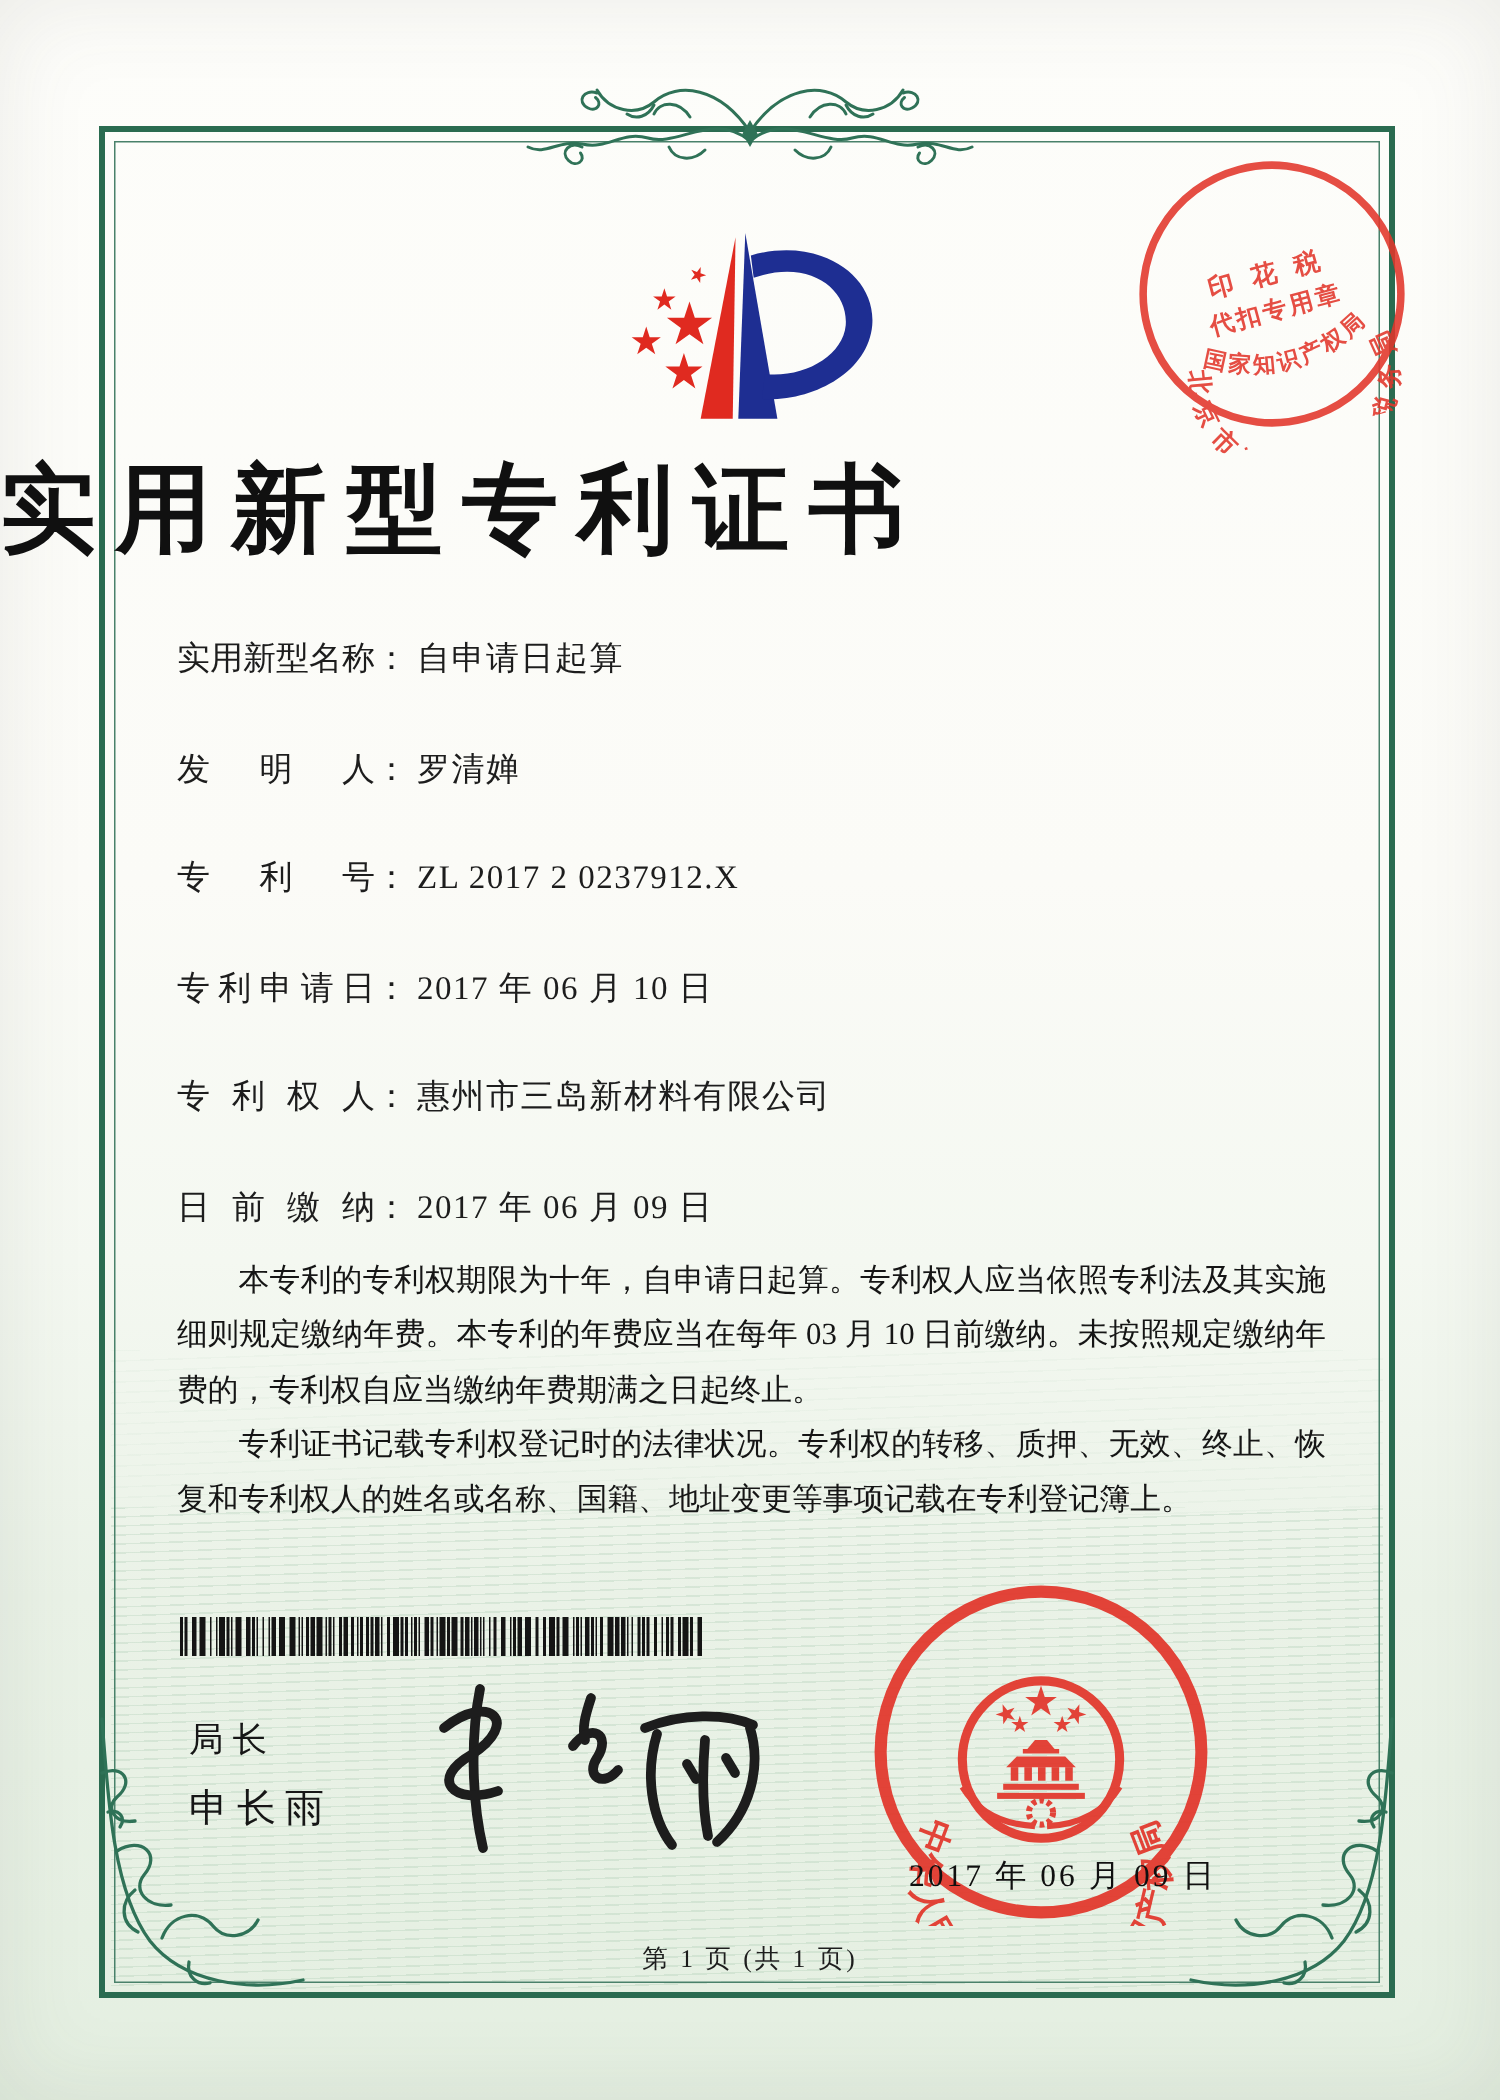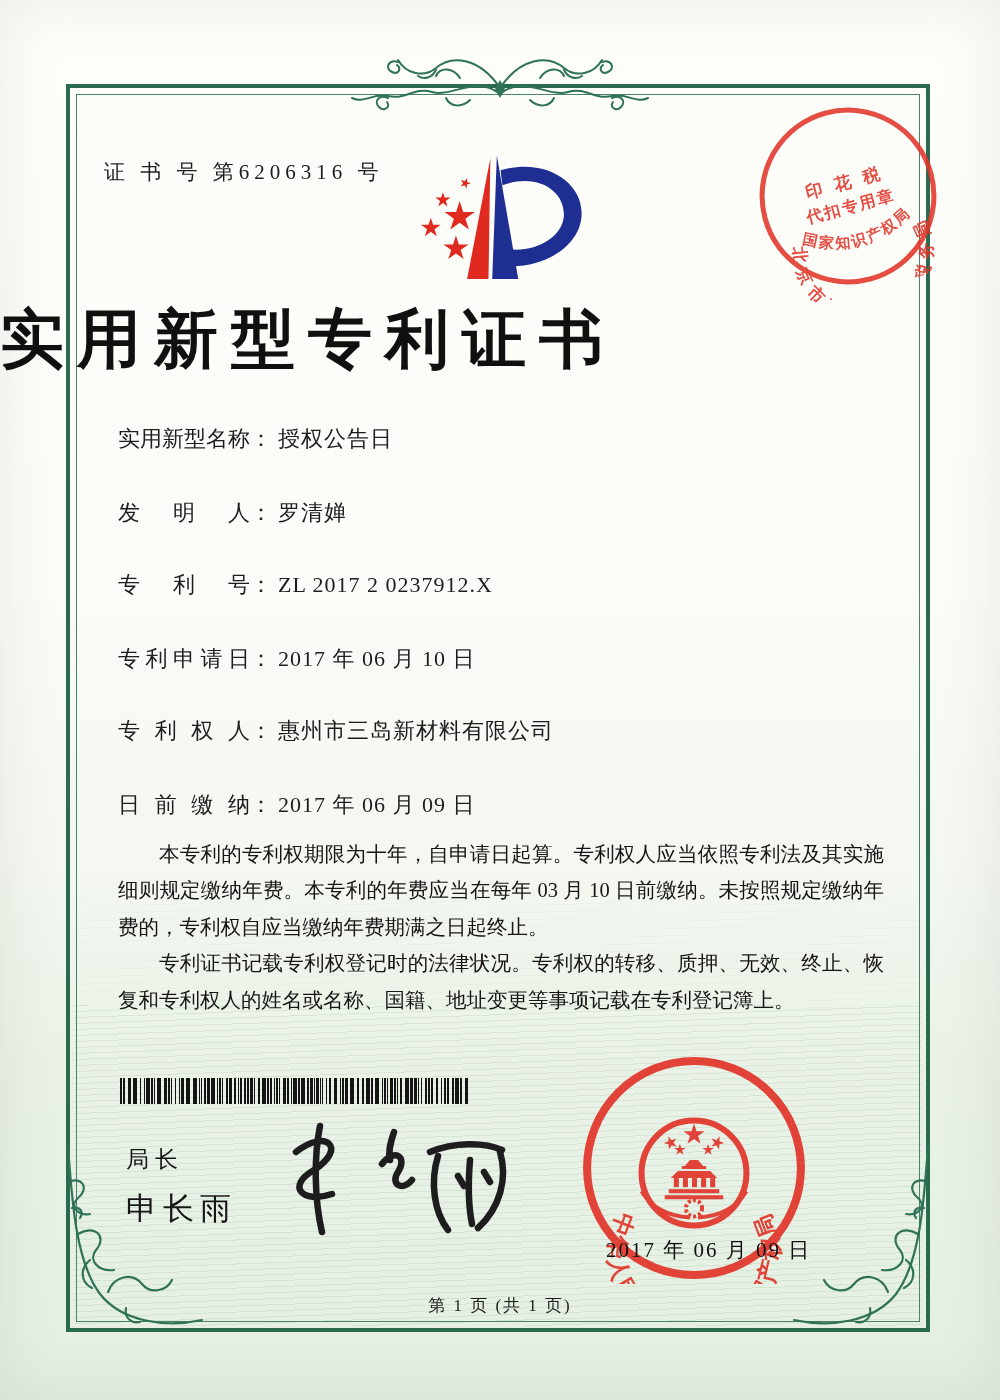--- a/index.html
+++ b/index.html
@@ -31,21 +31,21 @@
 
   .body-text{position:absolute; left:118px; top:836px; width:766px;
     font-size:20.5px; line-height:1.78; text-align:justify; color:#151515;}
   .body-text p{margin:0; text-indent:2em;}
 
   .barcode{position:absolute; left:120px; top:1078px; width:352px; height:26px; font-size:0; line-height:0;}
   .barcode i{display:inline-block; height:100%; background:#141414;}
 
   .duty-title{position:absolute; left:126px; top:1144px; font-size:23px; letter-spacing:6px;
     font-family:"Liberation Sans","DejaVu Sans",sans-serif; color:#161616;}
-  .duty-name{position:absolute; left:126px; top:1188px; font-size:31px; letter-spacing:6px;
+  .duty-name{position:absolute; left:126px; top:1188px; font-size:26px; letter-spacing:6px;
     font-family:Liberation Sans, sans-serif; color:#161616;}
 
   .signature{position:absolute; left:262px; top:1112px; width:260px; height:125px;}
 
   .seal{position:absolute; left:578px; top:1052px; width:232px; height:232px; opacity:.93;}
   .seal-date{position:absolute; left:606px; top:1236px; font-size:21px; letter-spacing:2px; color:#101010; z-index:5;}
 
   .tax-stamp{position:absolute; left:752px; top:100px; width:192px; height:192px;
     transform:rotate(-15deg); opacity:.88;}
 
@@ -115,21 +115,20 @@
       <path d="M12,4 C16,60 20,120 44,152 C66,180 110,186 146,178"></path>
       <path d="M12,40 c14,-6 22,6 10,16 c-8,7 -2,18 12,16"></path>
       <path d="M22,92 c16,-10 30,2 18,16 c-8,10 2,22 18,20"></path>
       <path d="M52,150 c6,-16 24,-20 34,-8 c8,10 24,8 30,-4"></path>
       <path d="M34,118 c-10,8 -10,22 2,28"></path>
       <path d="M70,166 c-2,10 6,16 14,14"></path>
       <path d="M16,66 c8,-2 12,4 8,10"></path>
     </g>
   </svg>
 
-  <div class="cert-no">证 书 号 第6206316 号</div>
 
   <svg class="logo" viewBox="0 0 200 150">
     <path d="M95,15 L70,145 L93,145 Z" fill="#e02a20"></path>
     <path d="M102,12 L97,145 L125,145 Z" fill="#1e2e92"></path>
     <path d="M106,28 C155,14 196,42 193,78 C190,112 150,133 114,131 L116,113 C144,116 172,100 174,78 C176,52 148,30 108,44 Z" fill="#1e2e92"></path>
     <g fill="#e02a20">
       <use href="#star" transform="translate(62,78) scale(17)"></use>
       <use href="#star" transform="translate(58,112) scale(14)"></use>
       <use href="#star" transform="translate(31,90) scale(11)"></use>
       <use href="#star" transform="translate(44,60) scale(8.5)"></use>
@@ -150,21 +149,21 @@
       <textPath href="#taxArcBottom" startOffset="50%" text-anchor="middle">国家知识产权局</textPath>
     </text>
     <text x="95" y="87" text-anchor="middle" font-size="17" font-weight="700" fill="#e2362b" letter-spacing="4">印 花 税</text>
     <text x="95" y="111" text-anchor="middle" font-size="16" font-weight="700" fill="#e2362b" letter-spacing="2">代扣专用章</text>
   </svg>
 
   <div class="title">实用新型专利证书</div>
 
   <div class="fields">
     <div class="f-row" style="top:424px">
-      <span class="f-label">实用新型名称</span><span class="f-colon">：</span><span class="f-value">授权公告日</span>
+      <span class="f-label">实用新型名称</span><span class="f-colon">：</span><span class="f-value">自申请日起算</span>
     </div>
     <div class="f-row" style="top:498px">
       <span class="f-label">发明人</span><span class="f-colon">：</span><span class="f-value">罗清婵</span>
     </div>
     <div class="f-row" style="top:570px">
       <span class="f-label">专利号</span><span class="f-colon">：</span><span class="f-value">ZL 2017 2 0237912.X</span>
     </div>
     <div class="f-row" style="top:644px">
       <span class="f-label">专利申请日</span><span class="f-colon">：</span><span class="f-value">2017 年 06 月 10 日</span>
     </div>

